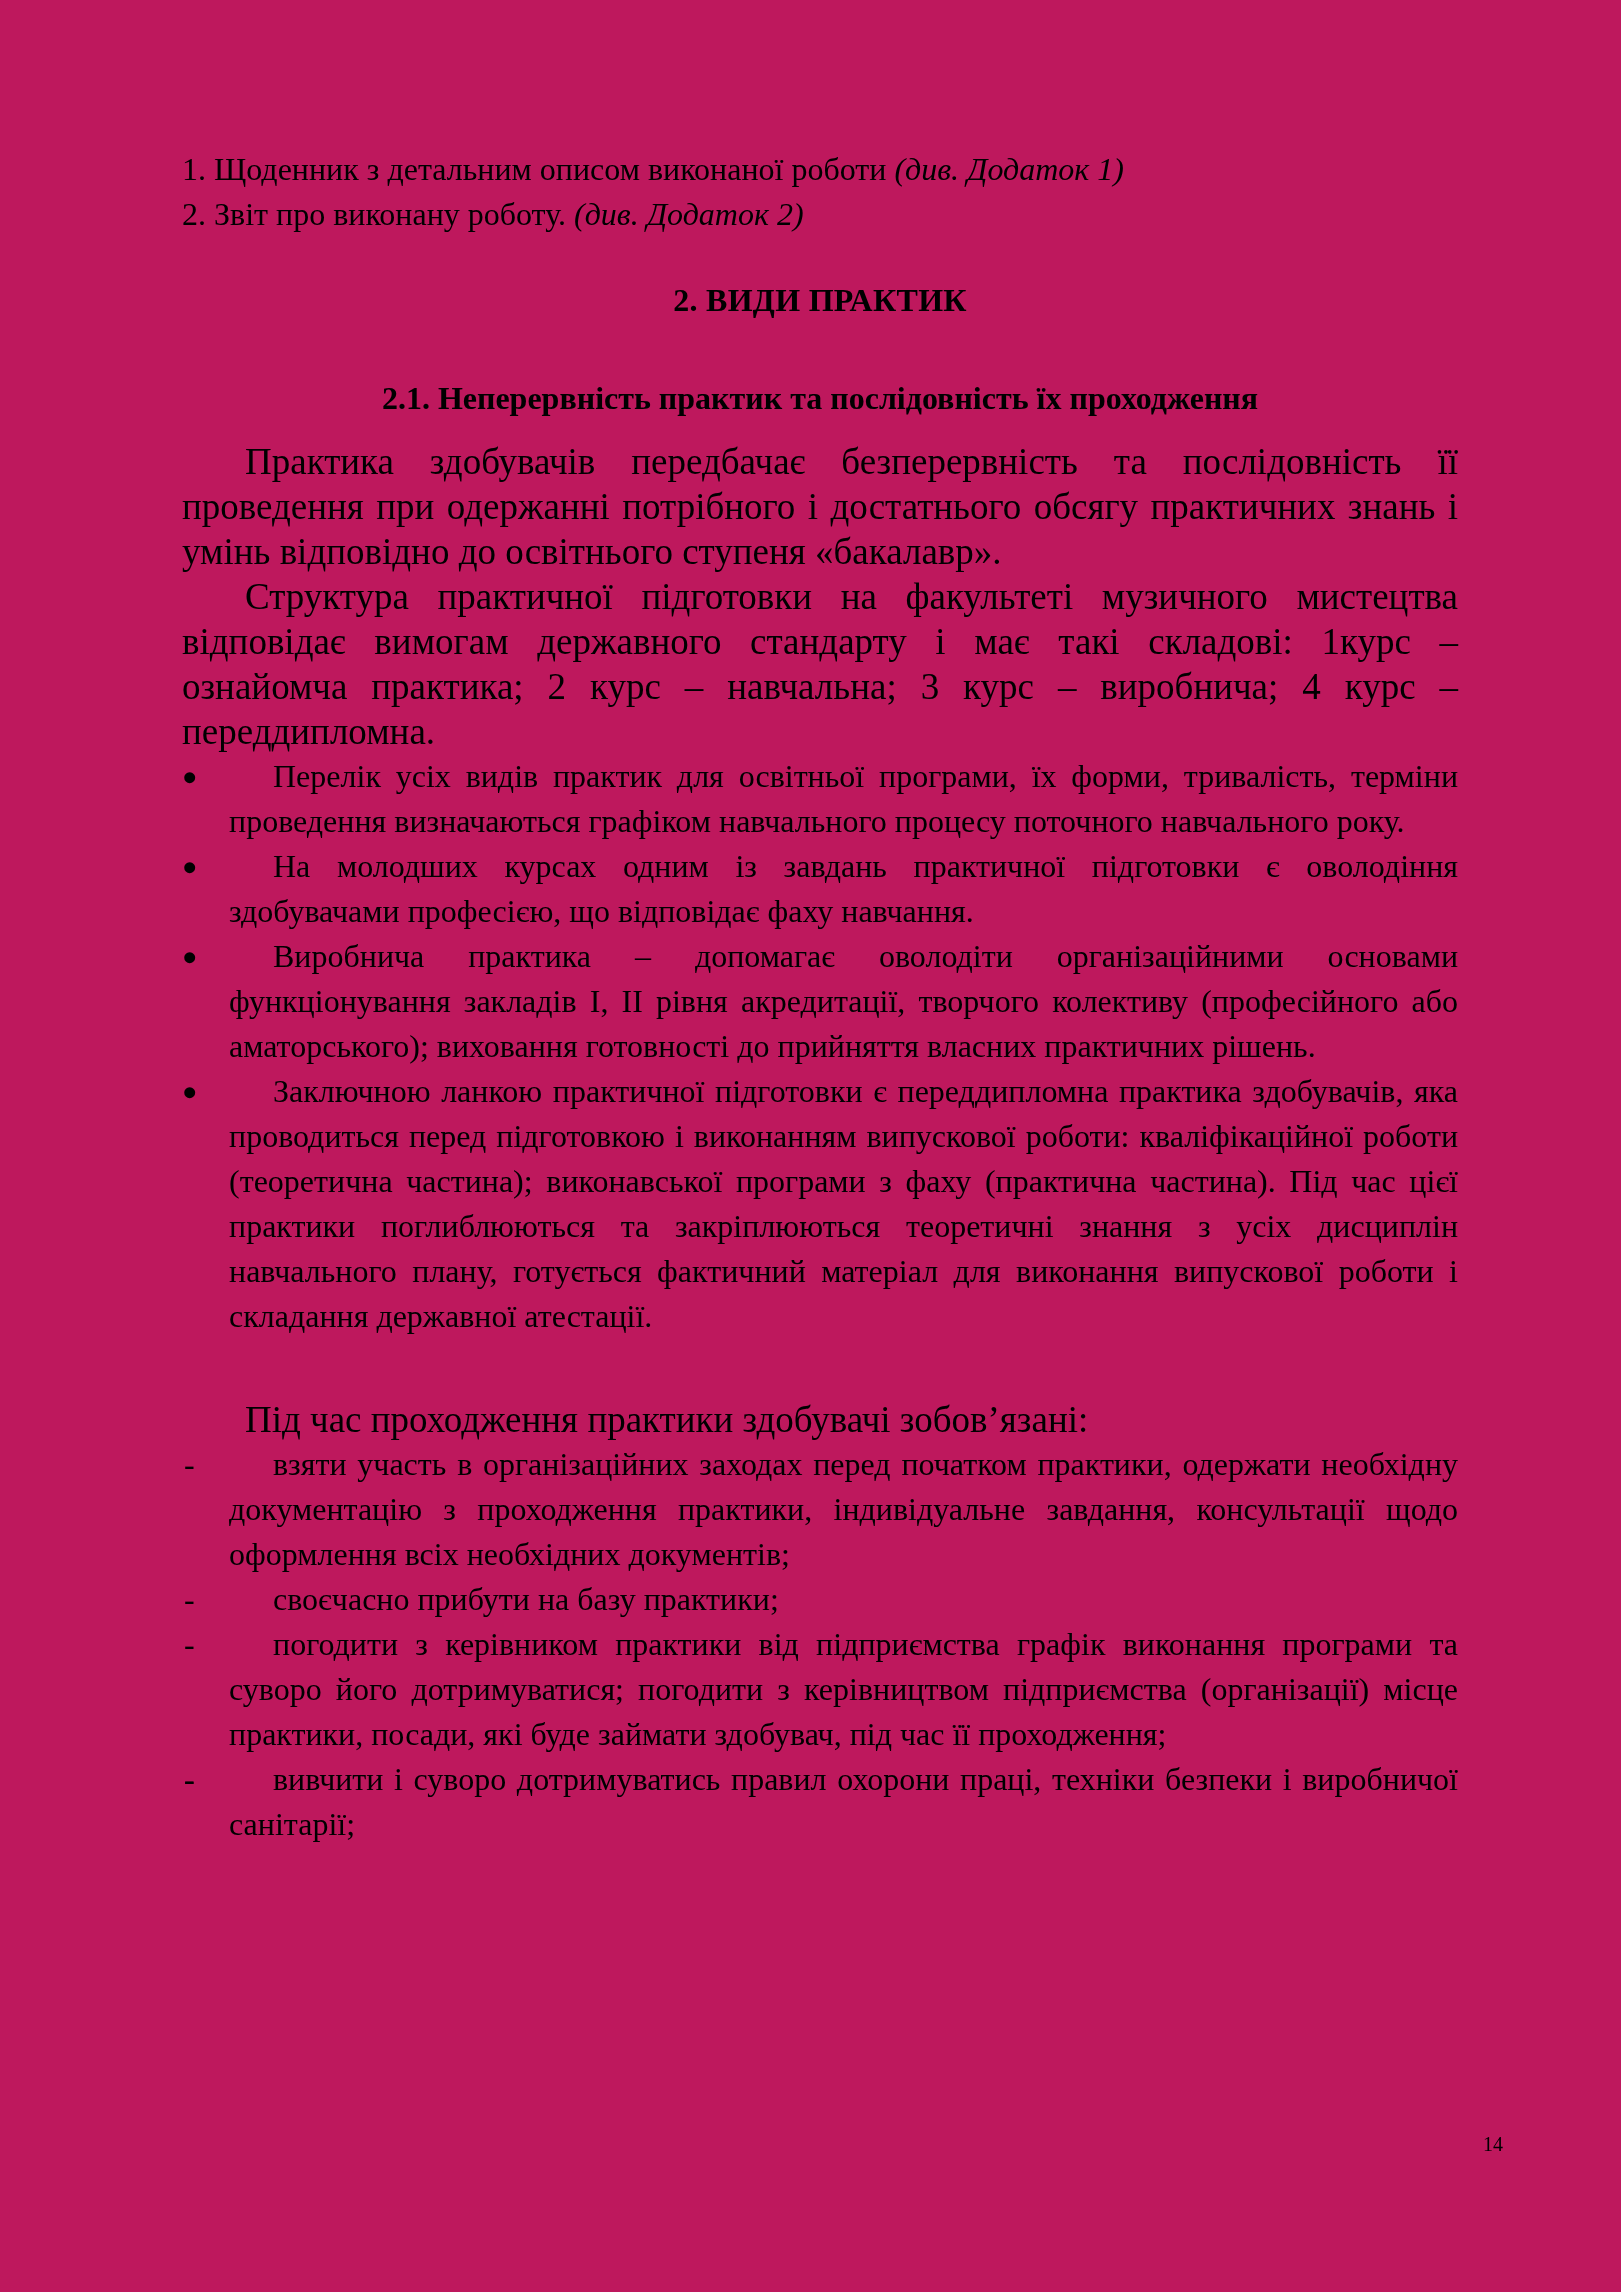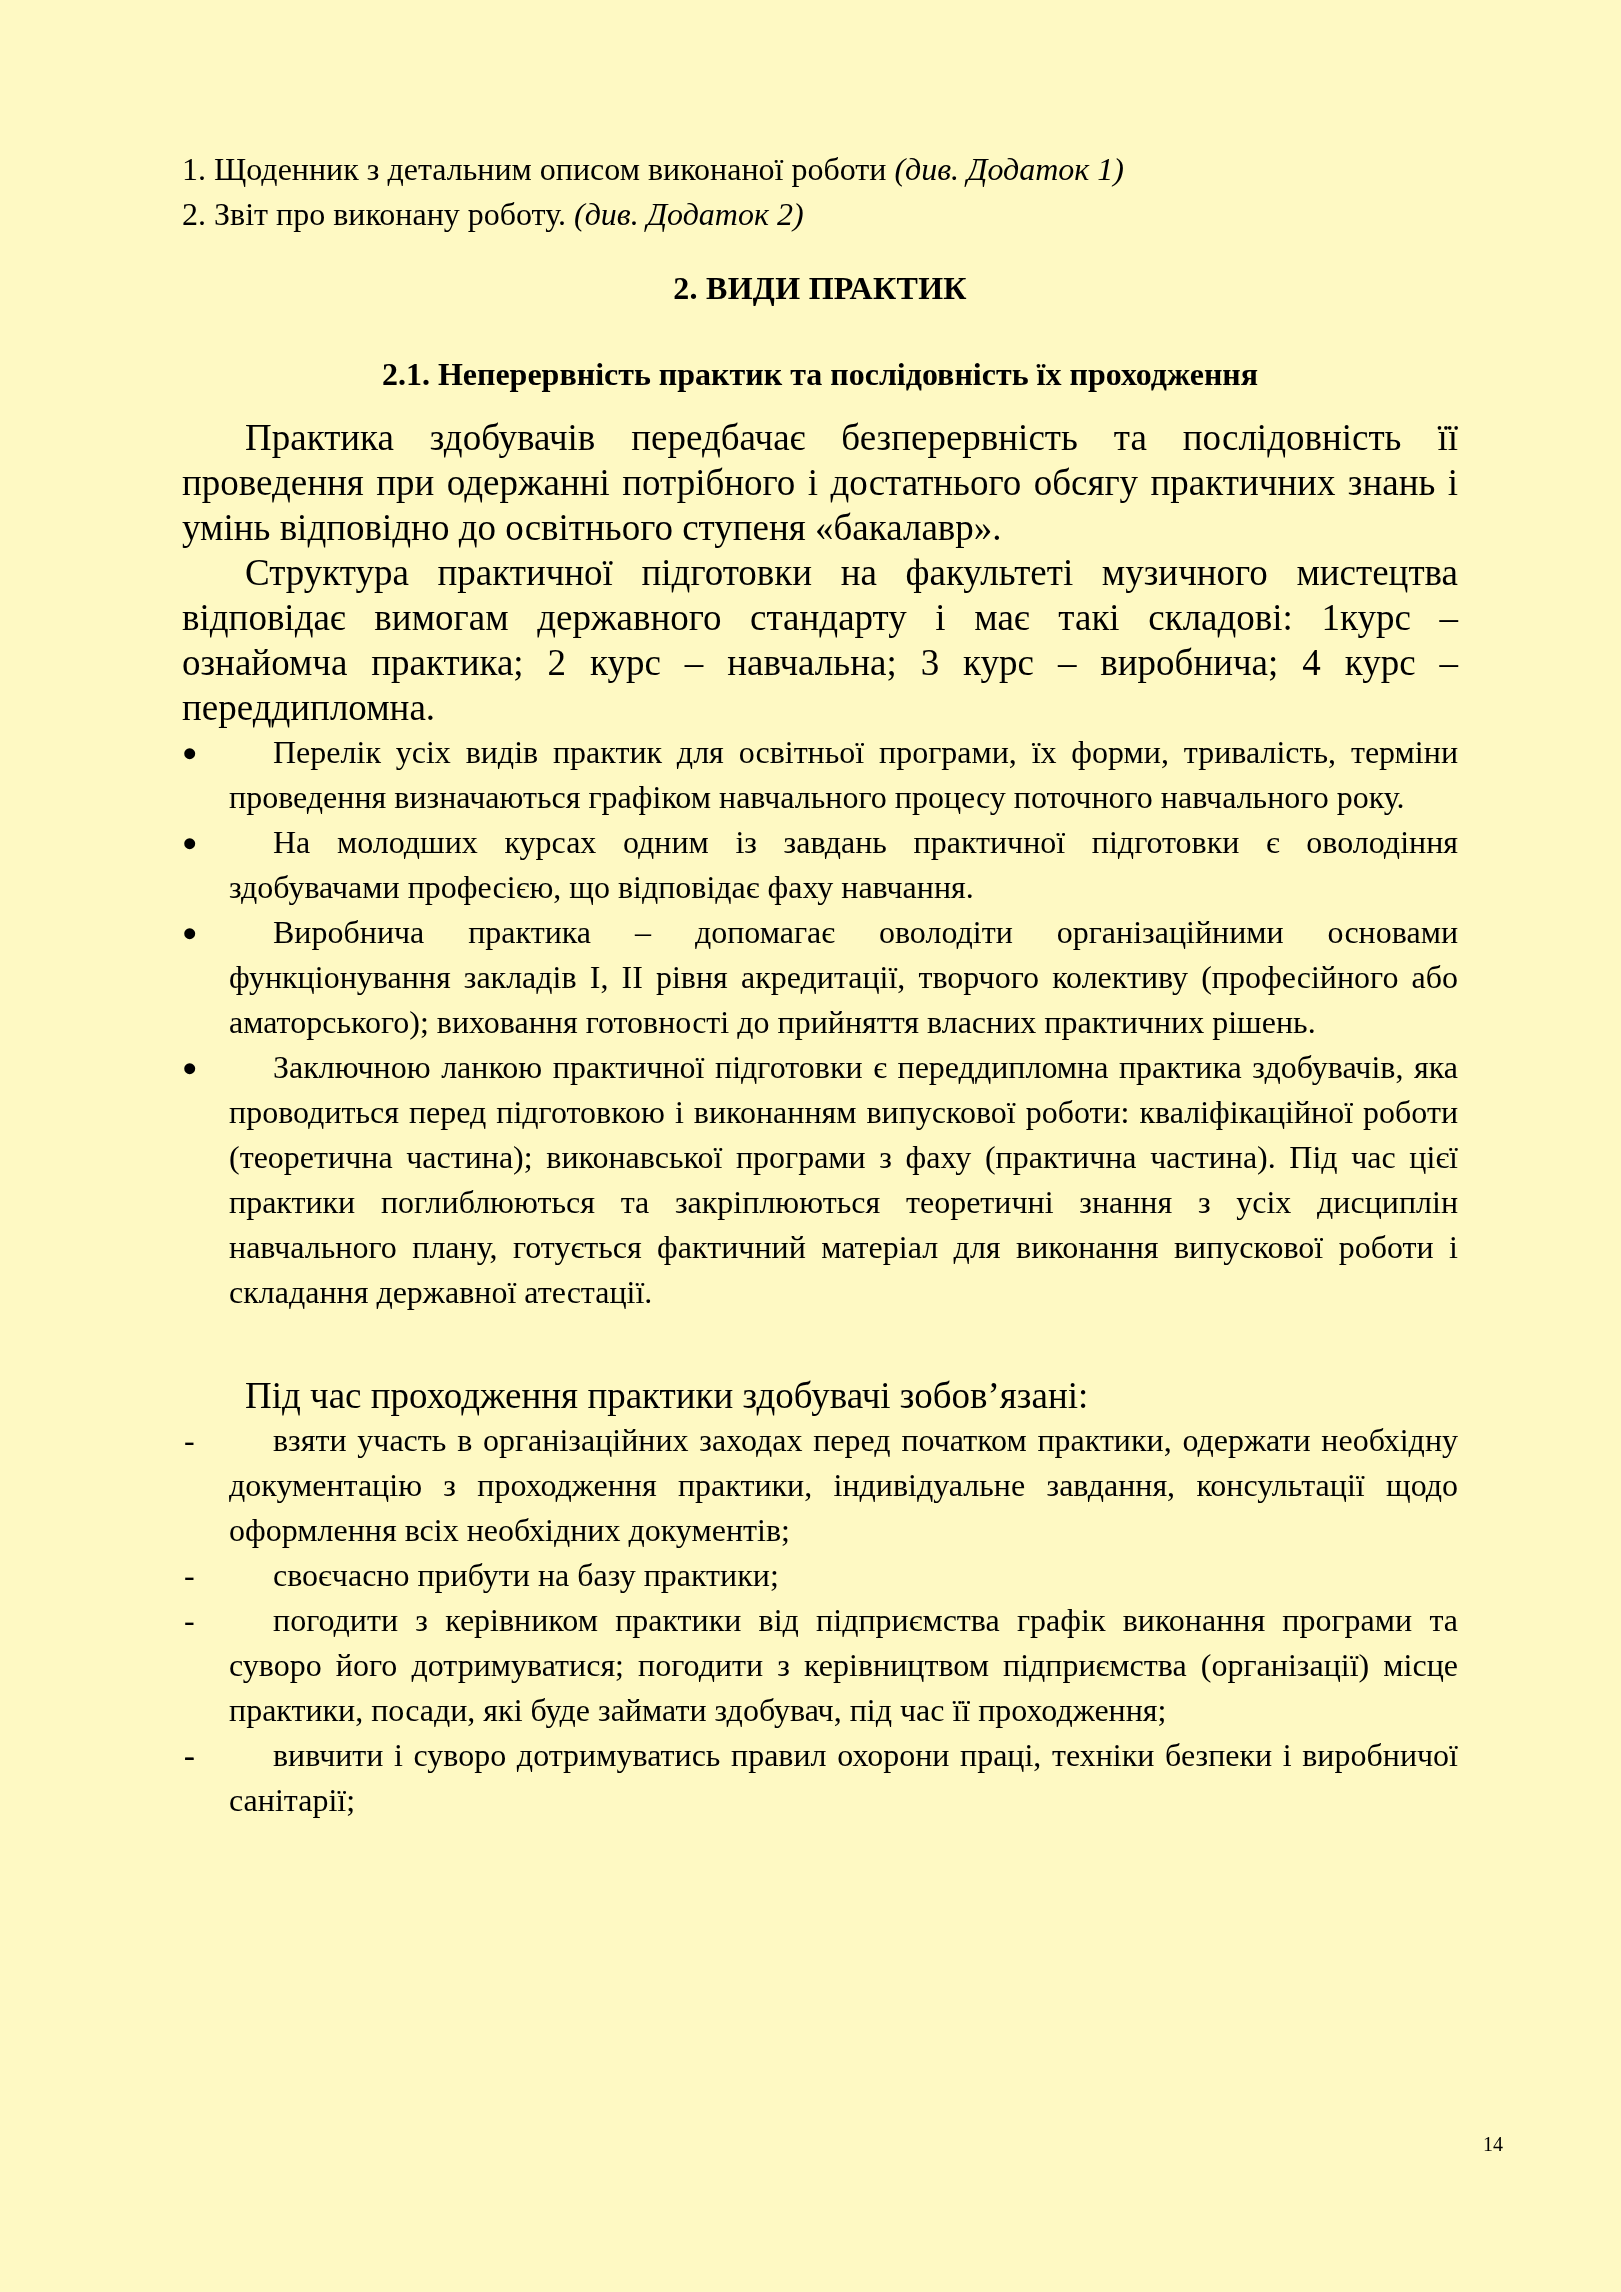--- a/index.html
+++ b/index.html
@@ -17,21 +17,21 @@
     -webkit-font-smoothing: antialiased;
   }
   .page {
     position: absolute;
     left: 0;
     top: 0;
     width: 1621px;
     height: 2293px;
     box-sizing: border-box;
     padding: 0;
-    background: #fef9c3;
+    background: #be185d;
   }
   .content {
     position: absolute;
     left: 182px;
     top: 147px;
     width: 1276px;
   }
   
   .line {
     font-size: 32px;
@@ -45,21 +45,21 @@
     text-align: justify;
     text-justify: inter-word;
     text-indent: 63px;
     margin: 0;
   }
   h1.heading-center {
     font-size: 32px;
     line-height: 45px;
     font-weight: bold;
     text-align: center;
-    margin: 0;
+    margin: 12px;
     letter-spacing: 0.3px;
   }
   h2.heading-center {
     font-size: 32px;
     line-height: 45px;
     font-weight: bold;
     text-align: center;
     margin: 0;
   }
   .spacer-lg { height: 41px; }

